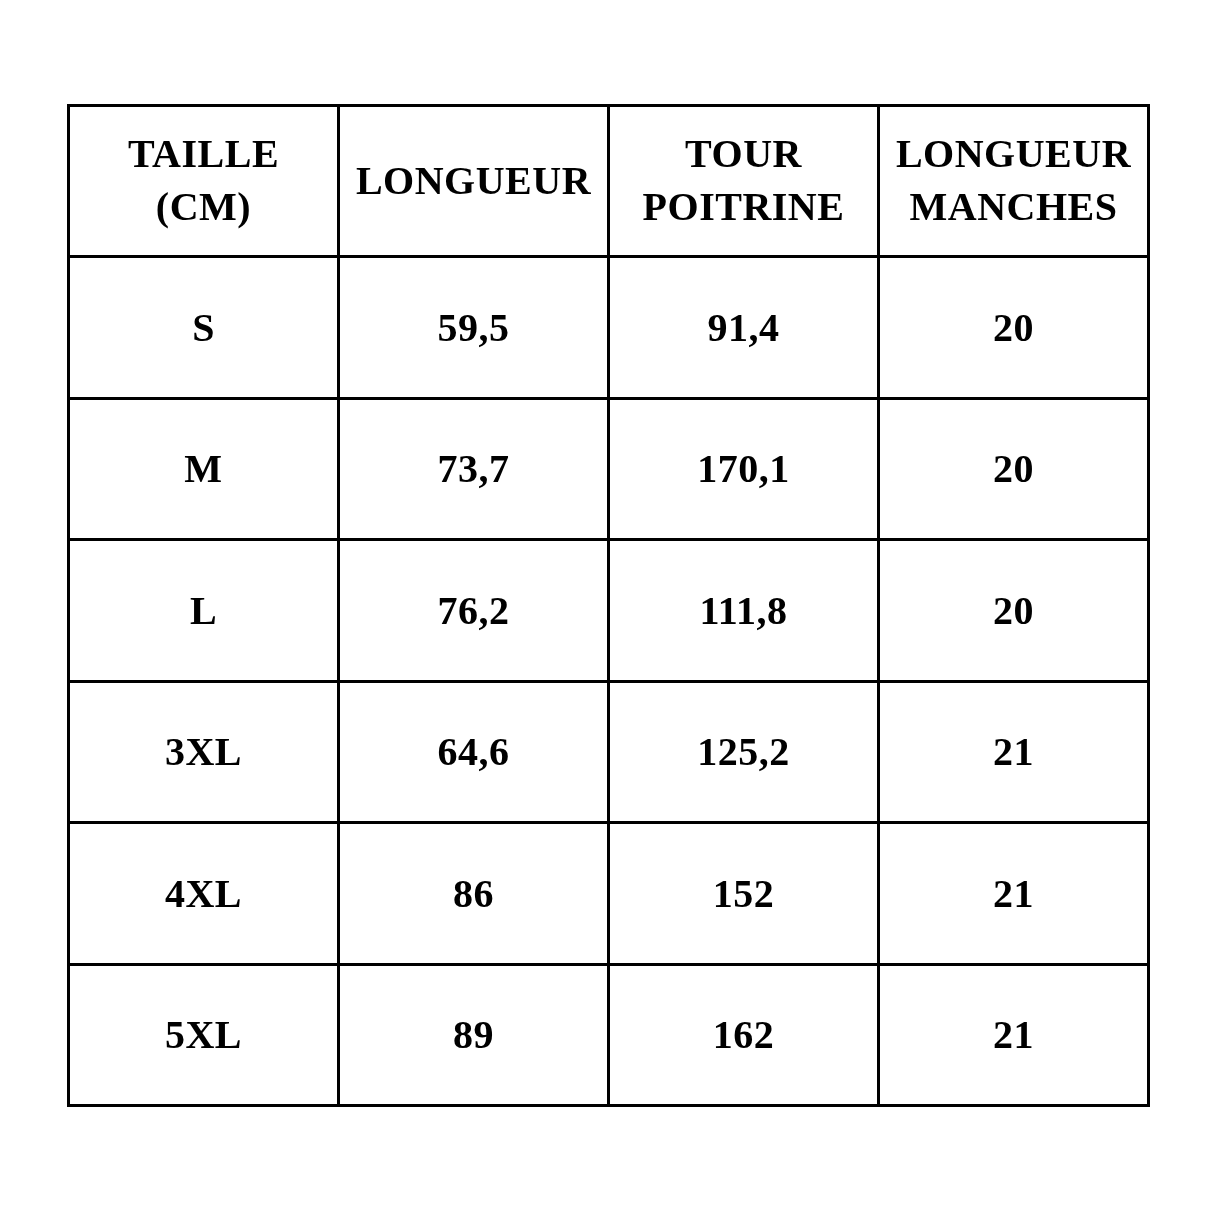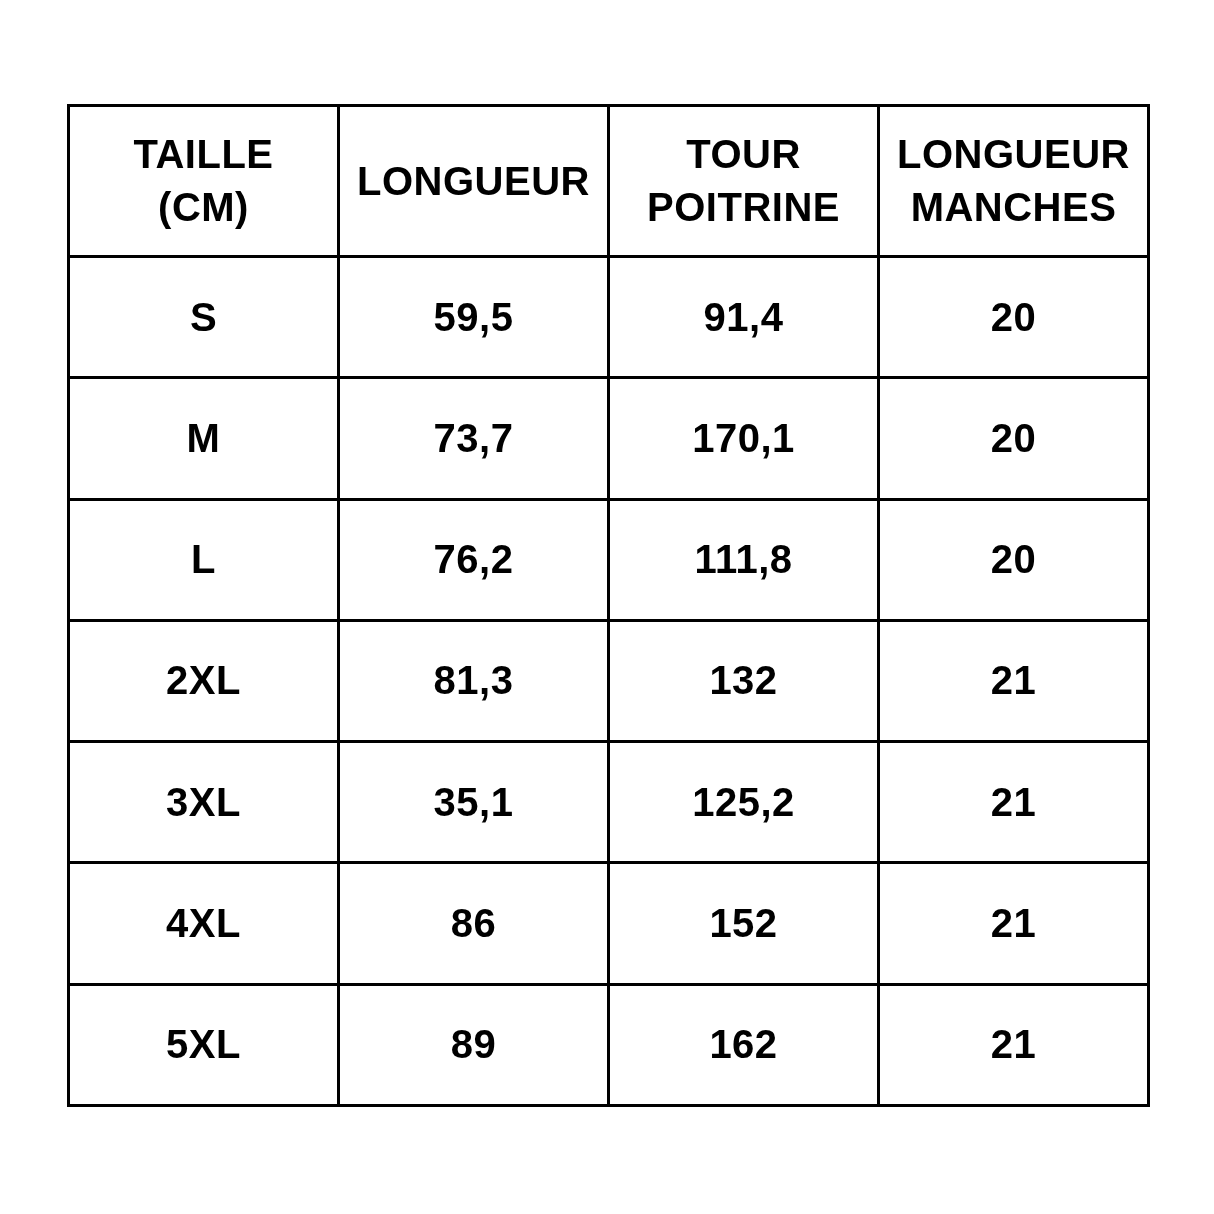--- a/index.html
+++ b/index.html
@@ -5,21 +5,21 @@
   html, body {
     margin: 0;
     padding: 0;
     background: #ffffff;
   }
   .page {
     position: relative;
     width: 1202px;
     height: 1214px;
     background: #ffffff;
-    font-family: Liberation Sans, sans-serif;
+    font-family: Liberation Serif, serif;
     overflow: hidden;
   }
   table.size-chart {
     position: absolute;
     left: 67px;
     top: 104px;
     width: 1083px;
     height: 1003px;
     border-collapse: collapse;
     table-layout: fixed;
@@ -75,28 +75,22 @@
           <td>170,1</td>
           <td>20</td>
         </tr>
         <tr>
           <td>L</td>
           <td>76,2</td>
           <td>111,8</td>
           <td>20</td>
         </tr>
         <tr>
-          <td>2XL</td>
-          <td>81,3</td>
-          <td>132</td>
-          <td>21</td>
-        </tr>
-        <tr>
           <td>3XL</td>
-          <td>35,1</td>
+          <td>64,6</td>
           <td>125,2</td>
           <td>21</td>
         </tr>
         <tr>
           <td>4XL</td>
           <td>86</td>
           <td>152</td>
           <td>21</td>
         </tr>
         <tr>

